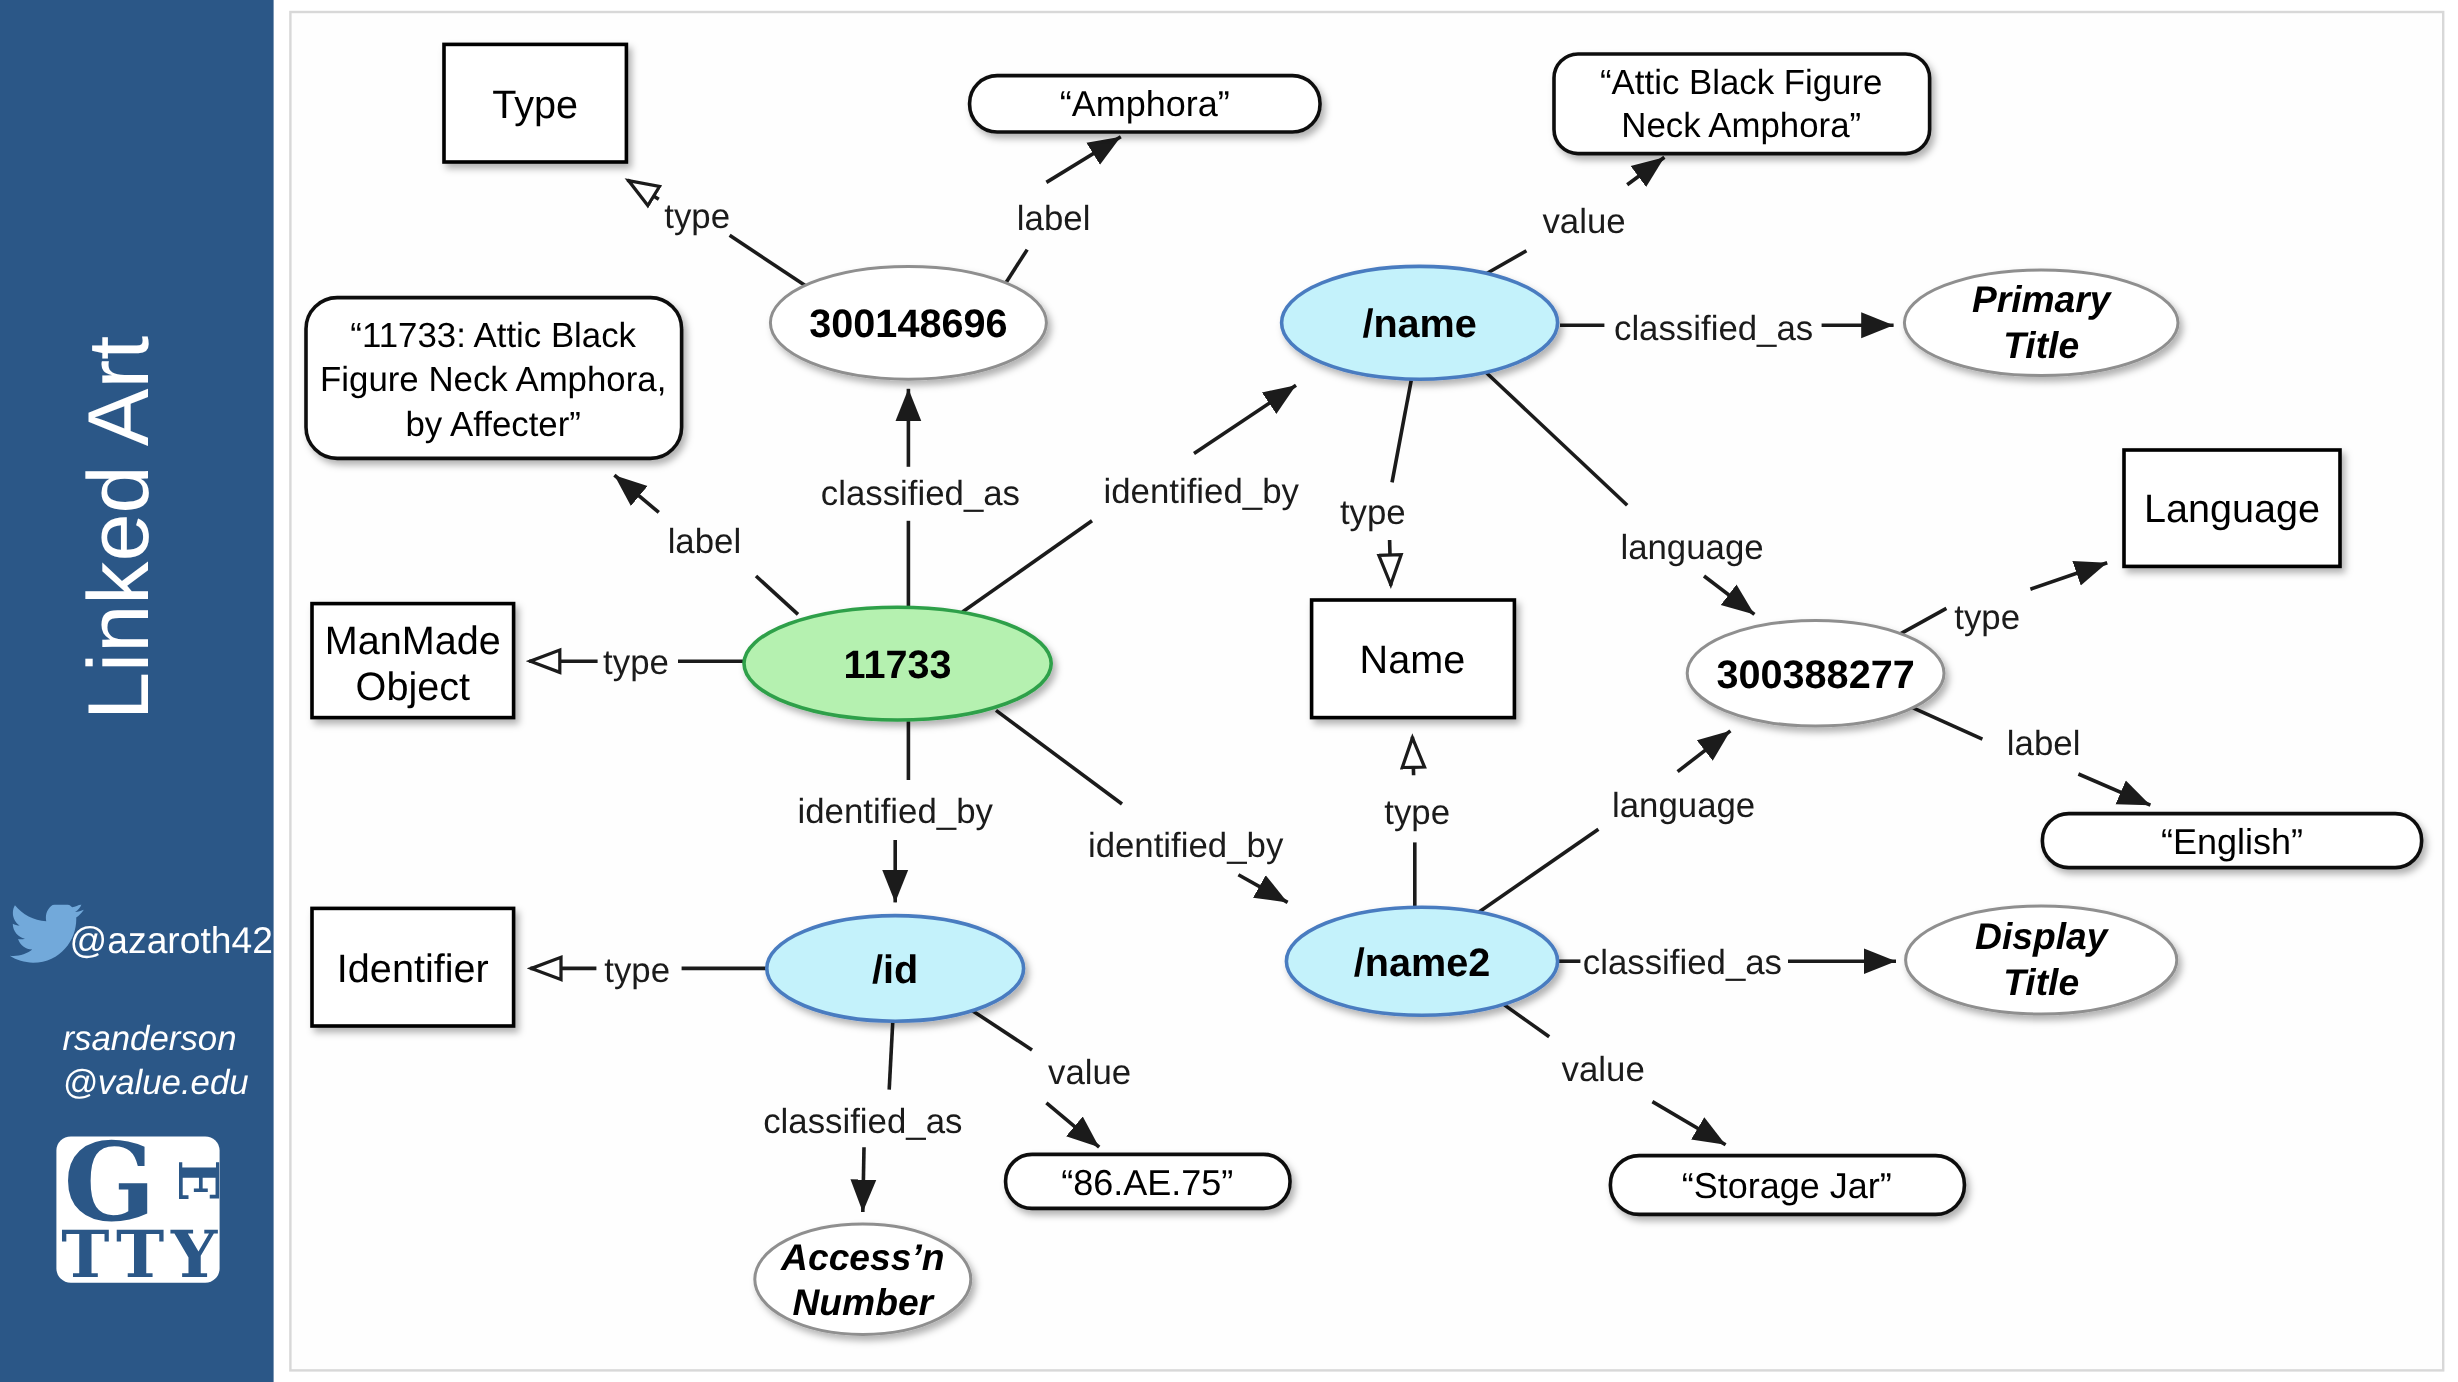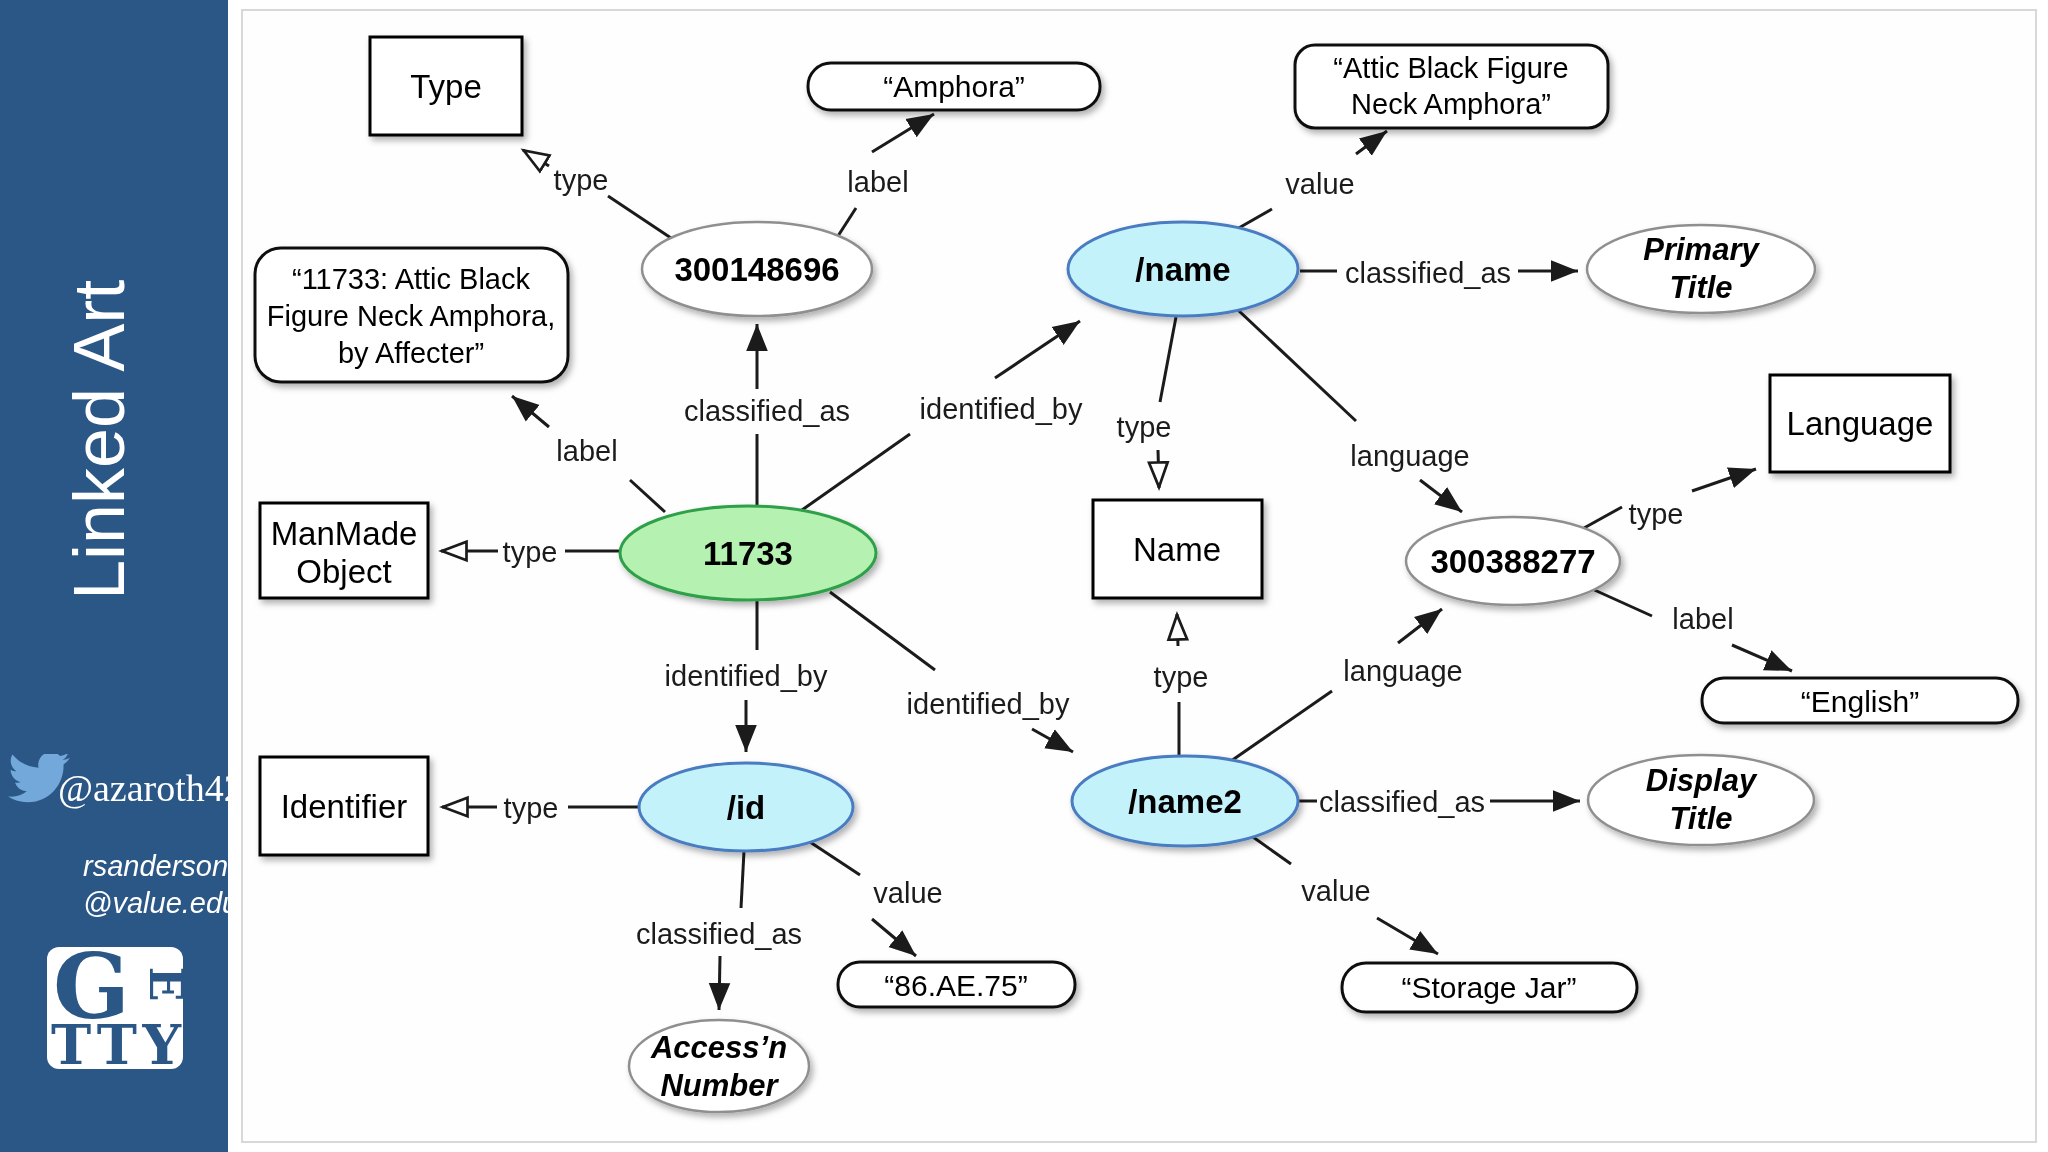--- a/index.html
+++ b/index.html
@@ -4,23 +4,23 @@
 <style>
   html,body{margin:0;padding:0;background:#fff;}
   .slide{position:relative;width:2048px;height:1152px;background:#ffffff;overflow:hidden;
          font-family:"Liberation Sans",sans-serif;}
   .sidebar{position:absolute;left:0;top:0;width:228px;height:1152px;background:#2b5787;z-index:2;}
   .vtitle{position:absolute;left:58px;top:600px;width:420px;
           transform:rotate(-90deg);transform-origin:0 0;
           color:#ffffff;font-size:72px;white-space:nowrap;}
   .tw-row{position:absolute;left:6px;top:752px;width:222px;height:60px;}
   .tw-bird{position:absolute;left:0;top:2px;}
-  .tw-handle{position:absolute;left:52px;top:14px;color:#ffffff;font-size:38px;white-space:nowrap;font-family:Liberation Serif, serif;}
+  .tw-handle{position:absolute;left:52px;top:14px;color:#ffffff;font-size:31px;white-space:nowrap;}
   .contact{position:absolute;left:52px;top:848px;color:#ffffff;font-size:29px;
-           font-style:italic;line-height:37px;white-space:nowrap;margin-left:31px;}
+           font-style:italic;line-height:37px;white-space:nowrap;}
   .glogo{position:absolute;left:47px;top:947px;width:136px;height:122px;background:#ffffff;
          border-radius:12px;color:#2b5787;font-family:"DejaVu Serif",serif;font-weight:bold;overflow:hidden;}
   .glogo .g{position:absolute;left:6px;top:-14px;font-size:90px;}
   .glogo .e{position:absolute;right:0px;top:10px;font-size:46px;transform:rotate(90deg);}
   .glogo .tty{position:absolute;left:0px;bottom:-8px;width:130px;font-size:54px;
               display:flex;justify-content:space-between;padding:0 4px;}
   svg text{font-family:"Liberation Sans",sans-serif;}
   .edge{stroke:#1b1b1b;stroke-width:3;fill:none;}
   .elabel{font-size:29px;fill:#1b1b1b;text-anchor:middle;}
   .classbox{fill:#ffffff;stroke:#000000;stroke-width:3;}

